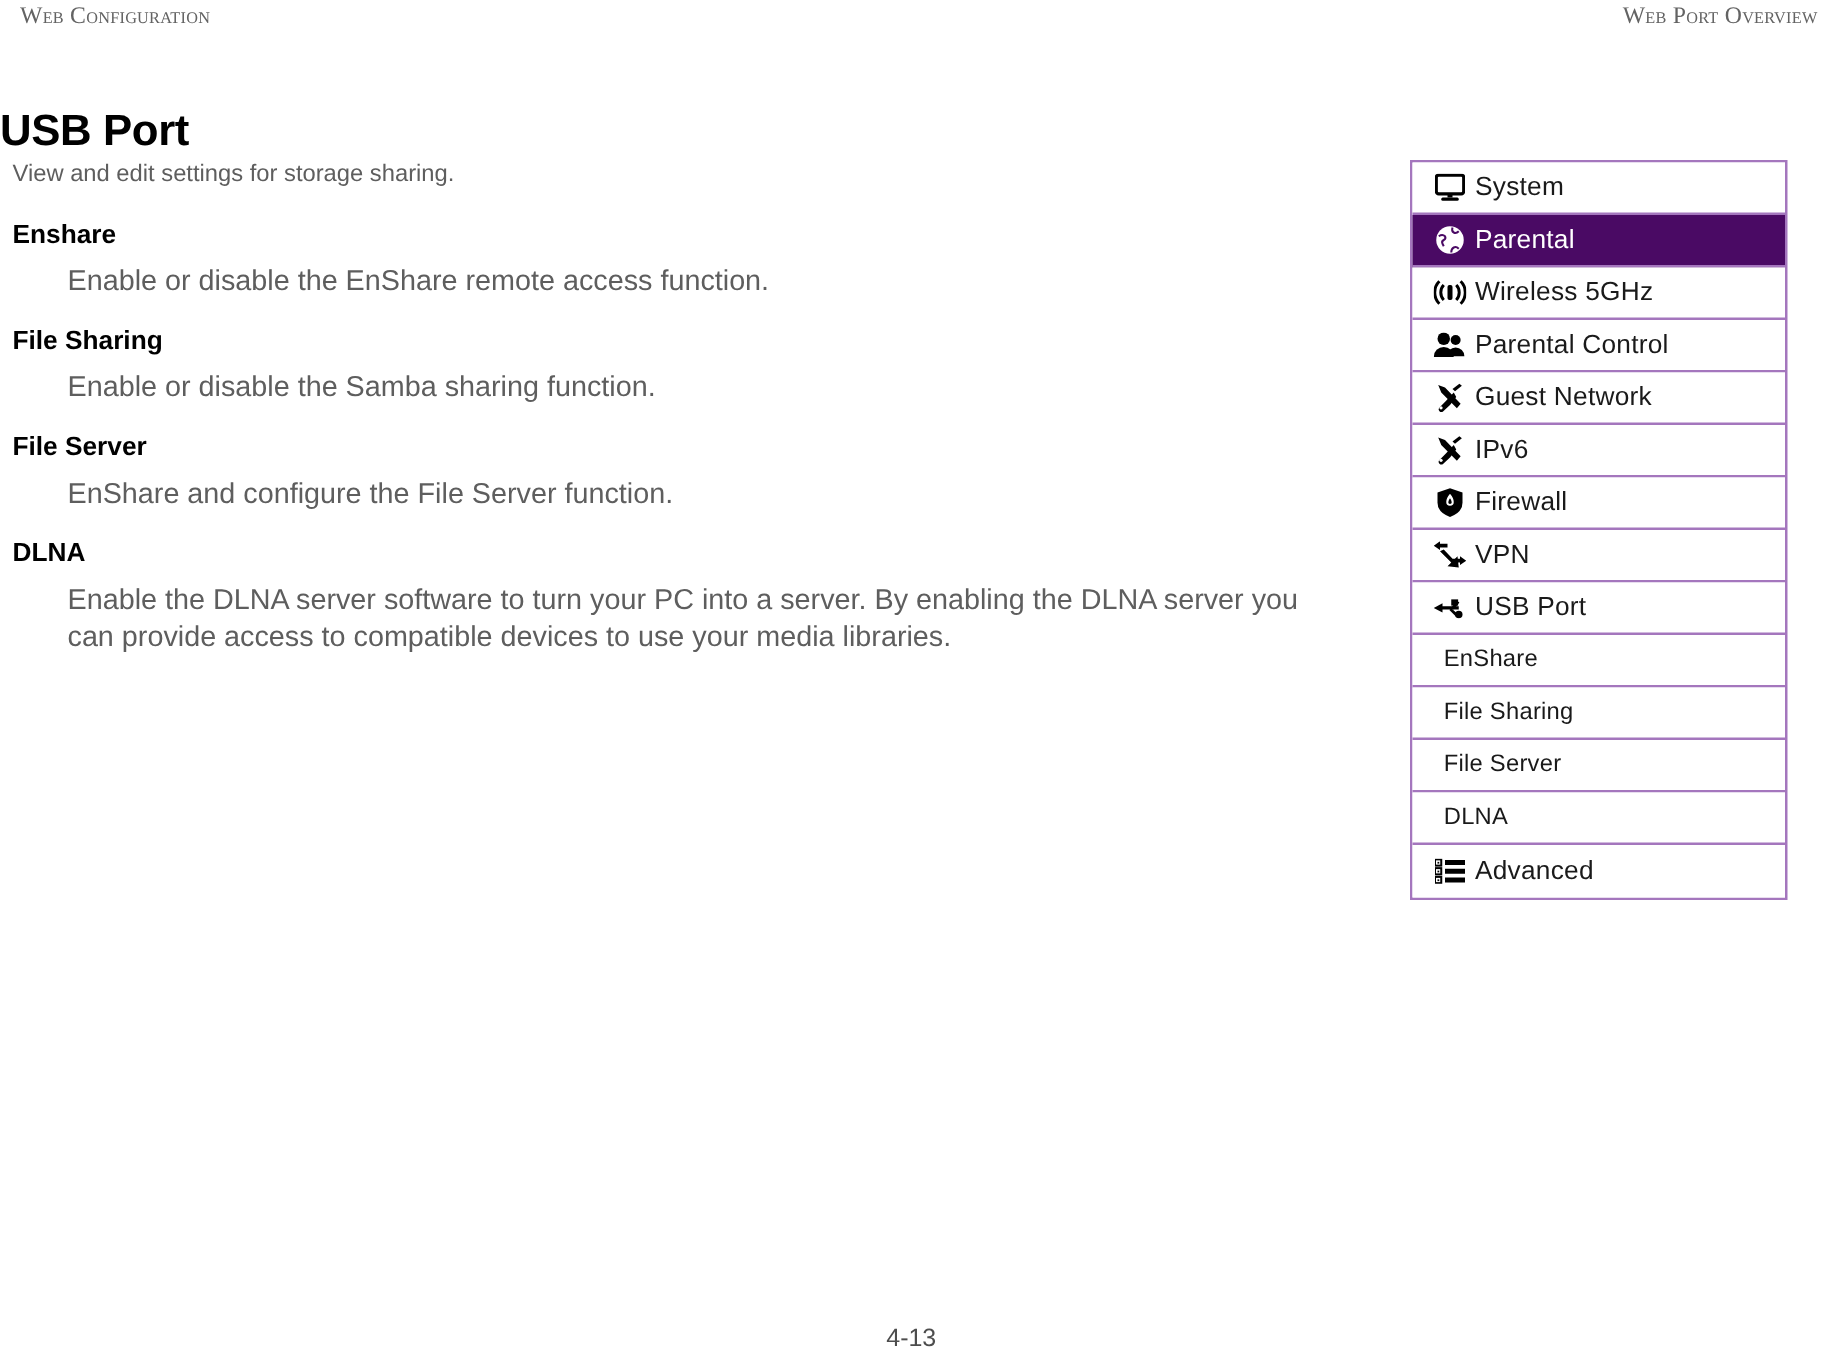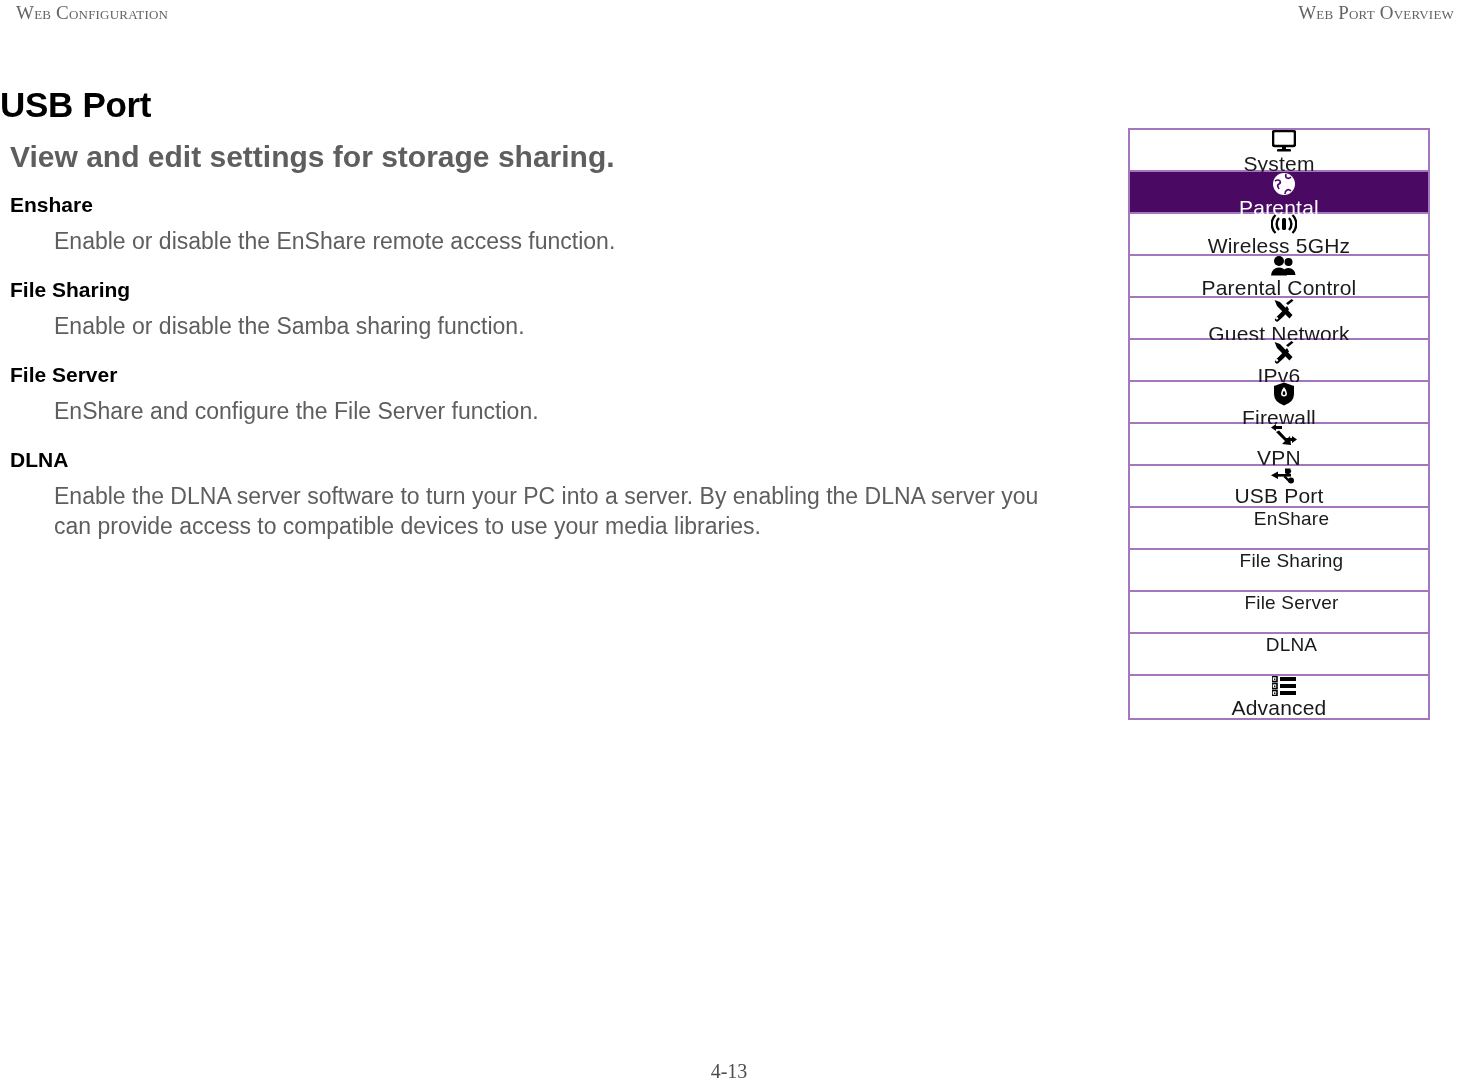--- a/index.html
+++ b/index.html
@@ -49,25 +49,24 @@
   }
 
   
   #body-col {
     position: absolute;
     left: 10px;
     top: 125px;
     width: 1065px;
   }
   .intro {
-    font-size: 30px;
+    font-size: 19px;
     color: #5e5e5e;
     line-height: 30px;
-    margin: 17px 0 20px 0;
-    font-weight: bold;
+    margin: 0 0 20px 0;
   }
   .term {
     font-size: 21px;
     font-weight: bold;
     color: #000000;
     margin: 0 0 8px 0;
     line-height: 26px;
   }
   .desc {
     font-size: 23px;
@@ -88,21 +87,20 @@
     box-sizing: border-box;
   }
   .menu-row {
     position: relative;
     height: 42px;
     border-bottom: 2px solid #a476bd;
     background: #ffffff;
     display: flex;
     align-items: center;
     box-sizing: border-box;
-    flex-direction: column;
   }
   .menu-row:last-child { border-bottom: none; }
   .menu-row.selected {
     background: #4a0a64;
   }
   .menu-icon {
     width: 40px;
     min-width: 40px;
     margin-left: 10px;
     display: flex;
@@ -128,21 +126,20 @@
 
   
   #footer {
     position: absolute;
     left: 0px;
     top: 1060px;
     width: 1458px;
     text-align: center;
     font-size: 20px;
     color: #4d4d4d;
-    font-family: Liberation Serif, serif;
   }
 </style>
 </head>
 <body>
 
 <div id="running-head">
   <div class="head-text" id="head-left">Web Configuration</div>
   <div class="head-text" id="head-right">Web Port Overview</div>
 </div>
 

